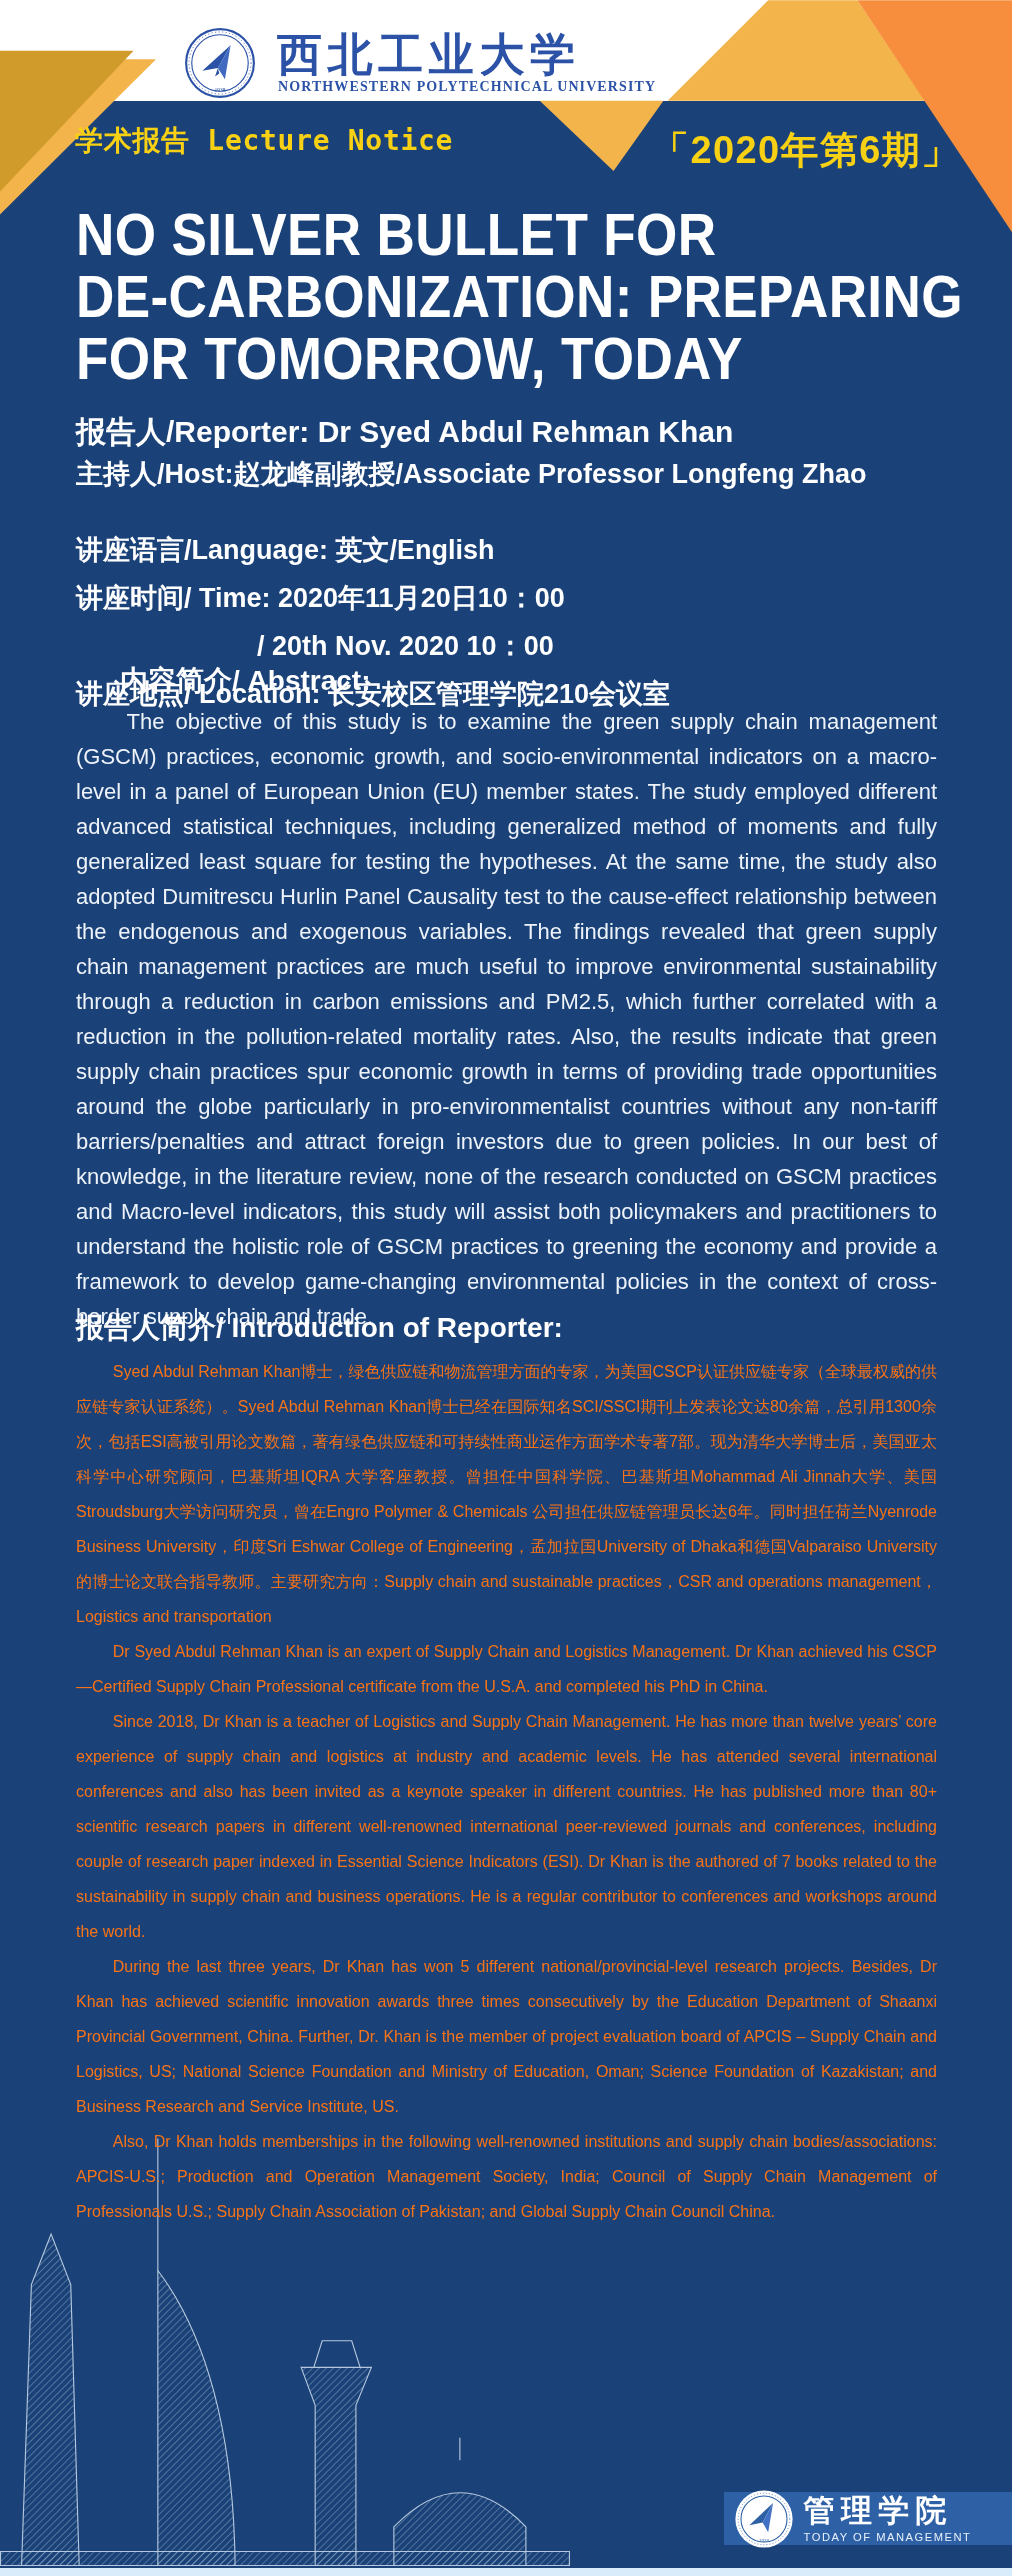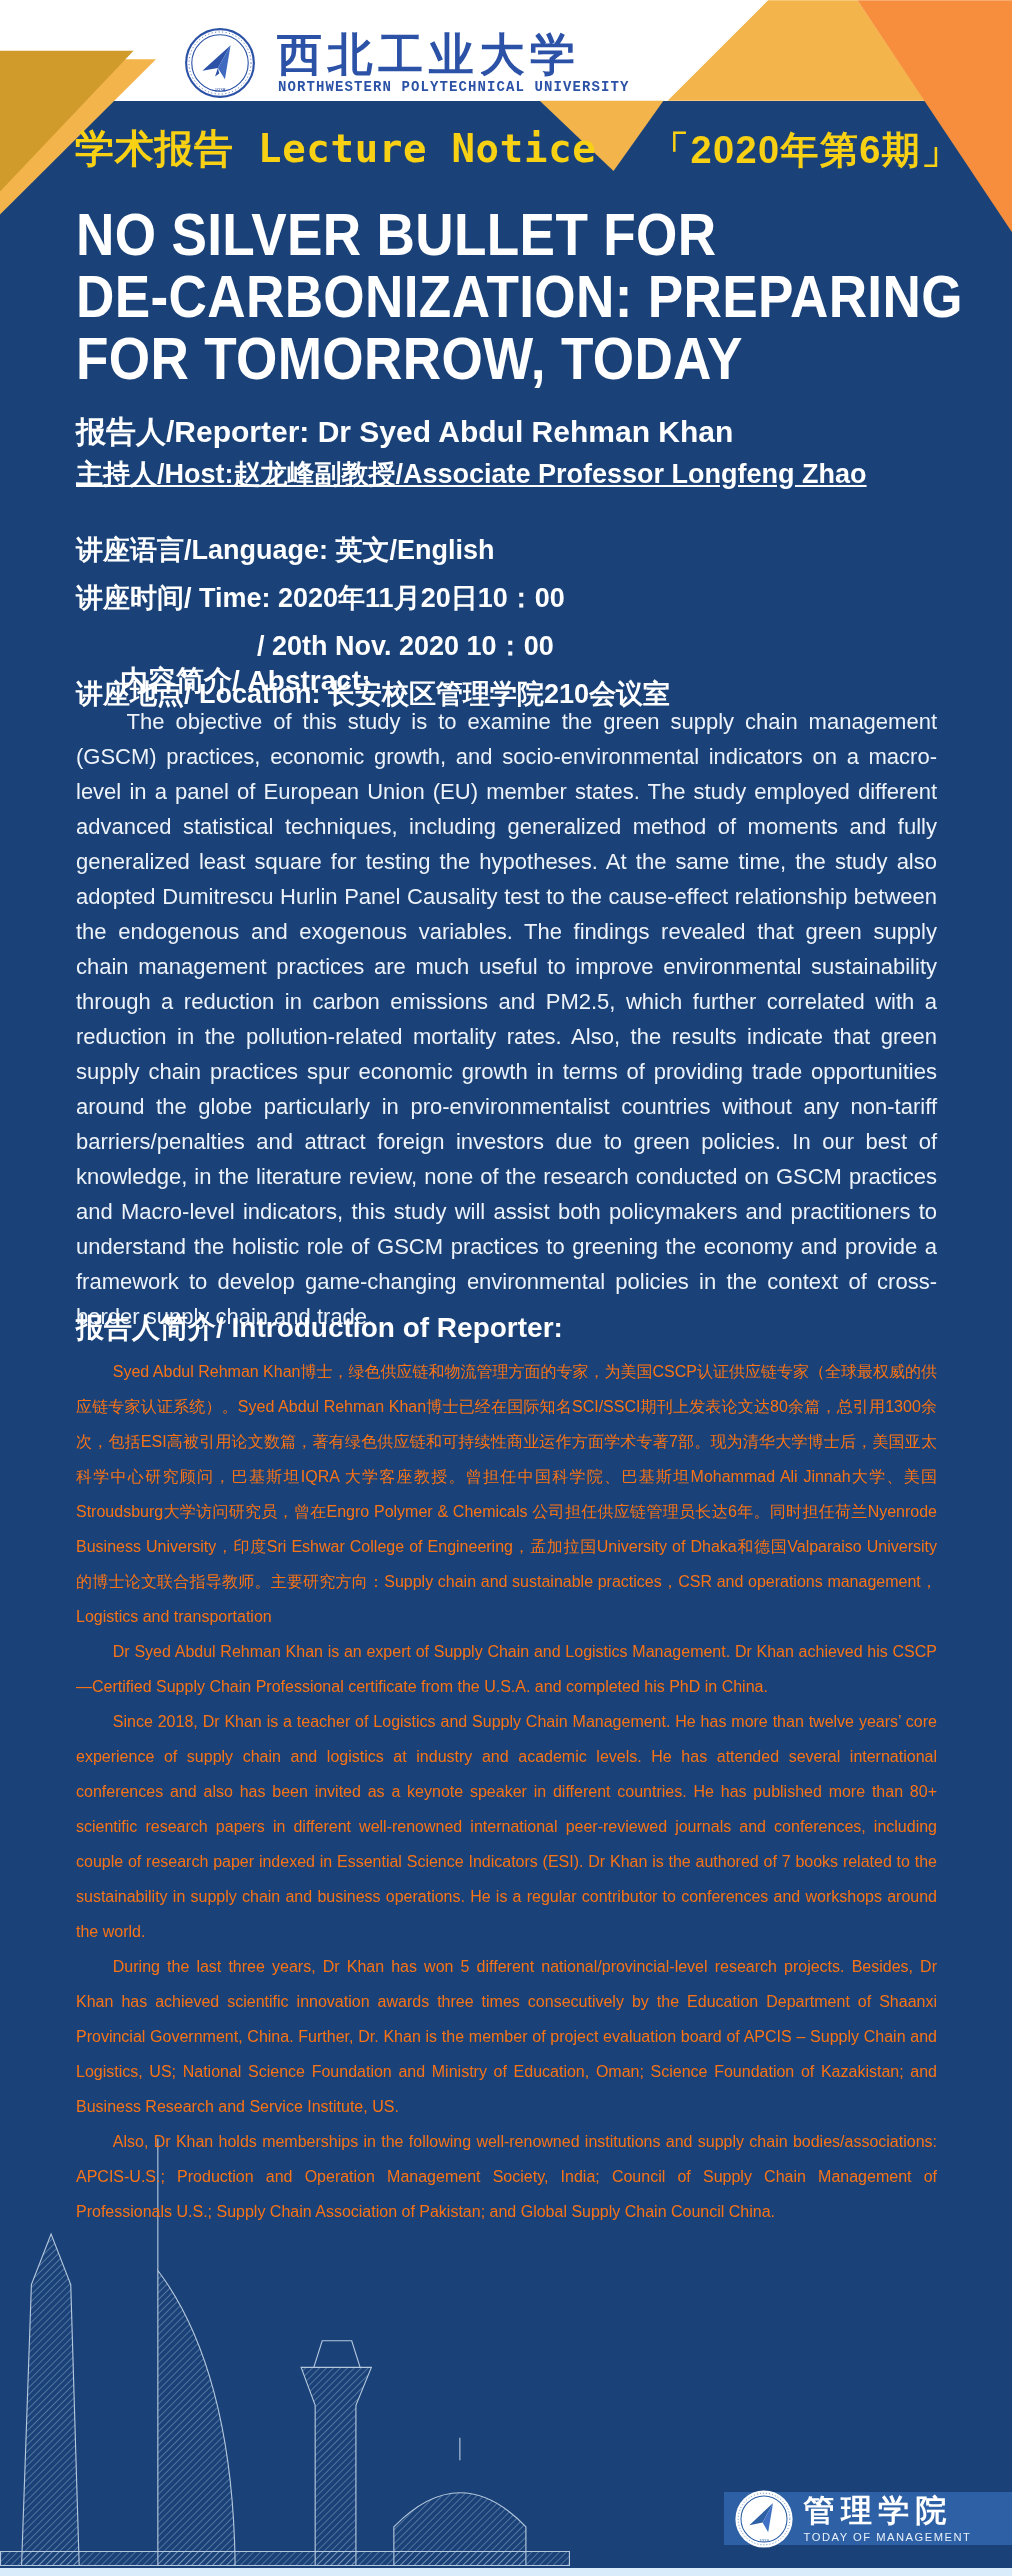--- a/index.html
+++ b/index.html
@@ -12,40 +12,40 @@
   .header-band{position:absolute;left:0;top:0;width:1012px;height:101px;background:#ffffff;z-index:1;}
   .deco-svg{position:absolute;left:0;top:0;z-index:2;pointer-events:none;}
   .header-content{position:absolute;left:0;top:0;width:1012px;height:130px;z-index:3;}
   .uni-badge{position:absolute;left:184px;top:27px;width:72px;height:72px;}
   .uni-cn{
     position:absolute;left:277px;top:25px;font-size:45px;font-weight:bold;
     color:#2b52a6;letter-spacing:5.6px;white-space:nowrap;
   }
   .uni-en{
     position:absolute;left:278px;top:79px;font-size:14px;font-weight:bold;
-    font-family:Liberation Mono, monospace;color:#2b52a6;letter-spacing:1.1px;white-space:nowrap;
+    font-family:Liberation Serif, serif;color:#2b52a6;letter-spacing:1.1px;white-space:nowrap;
   }
   
   .banner-title{
     position:absolute;left:75px;top:122px;z-index:3;
     font-family:"DejaVu Sans Mono","Liberation Sans",monospace;
-    font-size:39px;font-weight:bold;color:#f8d014;white-space:nowrap;letter-spacing:0.7px;
+    font-size:28px;font-weight:bold;color:#f8d014;white-space:nowrap;letter-spacing:0.7px;
   }
   .banner-issue{
     position:absolute;left:651px;top:125px;z-index:3;
     font-size:38px;font-weight:bold;color:#f8d014;white-space:nowrap;letter-spacing:1.4px;
   }
   
   .main-title{
     position:absolute;left:76px;top:204px;width:1111px;z-index:3;
     font-size:59px;line-height:62px;font-weight:bold;color:#ffffff;
     transform:scaleX(0.9);transform-origin:left top;letter-spacing:0.4px;
   }
   .reporter-line{position:absolute;left:76px;top:412px;font-size:30px;font-weight:bold;white-space:nowrap;z-index:3;}
-  .host-line{position:absolute;left:76px;top:456px;font-size:27px;font-weight:bold;white-space:nowrap;z-index:3;text-decoration:underline;}
+  .host-line{position:absolute;left:76px;top:456px;font-size:27px;font-weight:bold;white-space:nowrap;z-index:3;}
   .info-block{position:absolute;left:76px;top:526px;font-size:27px;line-height:48px;z-index:3;}
   .info-line{white-space:nowrap;font-weight:bold;}
   .info-line.indent{margin-left:181px;}
   
   .section-heading{position:absolute;left:76px;font-size:28px;font-weight:bold;white-space:nowrap;z-index:3;}
   .abstract-heading{top:662px;margin-left:44px;}
   .abstract-body{
     position:absolute;left:76px;top:704px;width:861px;z-index:3;
     font-size:22px;line-height:35px;text-align:justify;color:#eef3fa;
     text-indent:2.3em;

